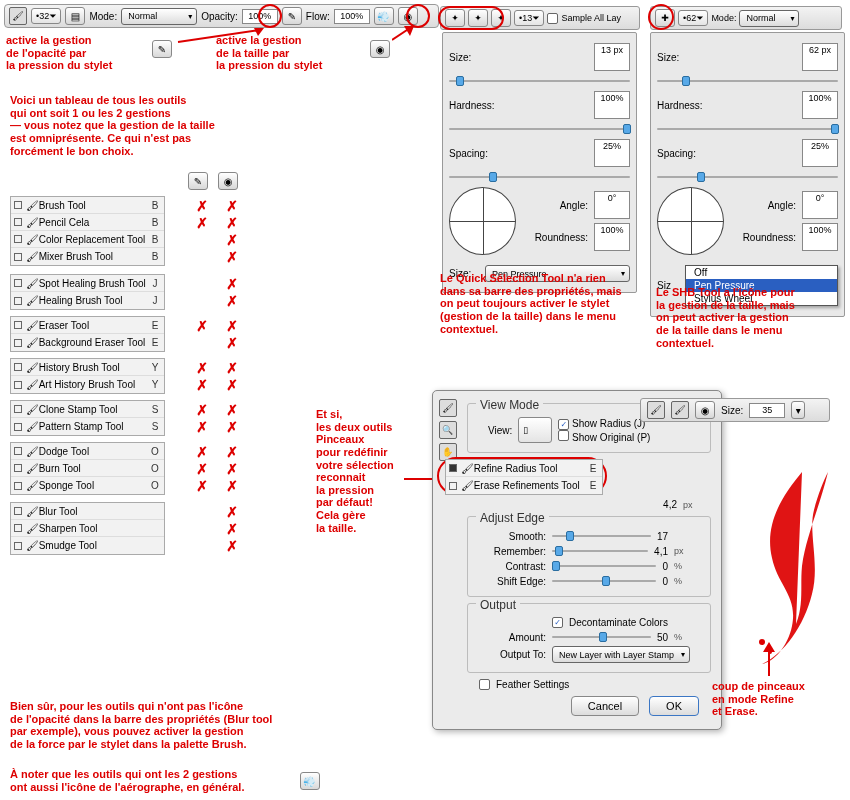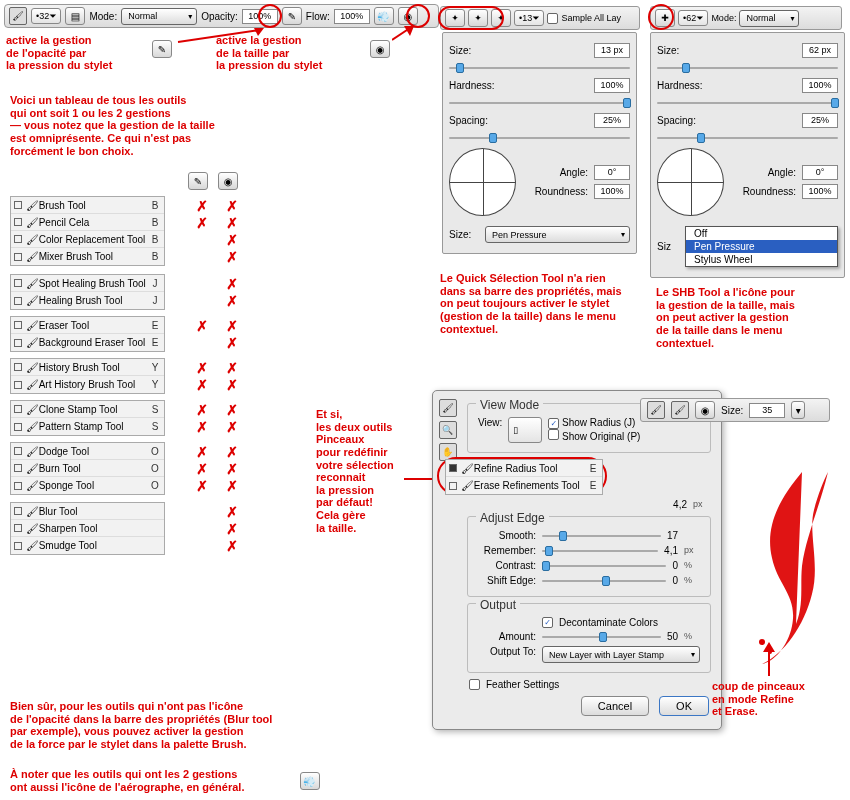--- a/index.html
+++ b/index.html
@@ -11,21 +11,21 @@
   .swatch{width:18px;height:18px;border:1px solid #666;border-radius:2px;background:#ddd;display:inline-flex;align-items:center;justify-content:center;font-size:9px}
   .minisel{height:16px;border:1px solid #888;border-radius:3px;background:linear-gradient(#fff,#e4e4e4);font-size:9px;padding:0 4px;display:inline-flex;align-items:center}
   .numbox{width:36px;height:15px;border:1px solid #888;background:#fff;font-size:9px;text-align:center;display:inline-flex;align-items:center;justify-content:center}
   .ibtn{width:20px;height:18px;border:1px solid #888;border-radius:3px;background:linear-gradient(#fff,#d8d8d8);display:inline-flex;align-items:center;justify-content:center}
   .circ{position:absolute;border:2px solid #d00;border-radius:50%}
   .x{color:#d00;font-family:"Comic Sans MS",cursive;font-size:14px;font-weight:bold;text-align:center}
   
   .bpanel{position:absolute;width:195px;background:#e9e9e9;border:1px solid #999;border-radius:2px;padding:6px;font-size:10px}
   .bpanel .row{display:flex;align-items:center;margin:4px 0;gap:6px}
   .bpanel .lab{width:56px}
-  .bpanel .val{width:36px;height:15px;border:1px solid #888;background:#fff;text-align:center;font-size:9px;line-height:13px}
+  .bpanel .val{width:36px;height:28px;border:1px solid #888;background:#fff;text-align:center;font-size:9px;line-height:13px}
   .slider{flex:1;height:12px;position:relative}
   .slider::before{content:"";position:absolute;left:0;right:0;top:5px;height:2px;background:#aaa;border-radius:1px}
   .slider .knob{position:absolute;top:1px;width:8px;height:10px;background:#58a9e8;border:1px solid #2a6da0;border-radius:2px}
   .tipcirc{width:68px;height:68px;border:1px solid #444;border-radius:50%;position:relative;background:#fff}
   .tipcirc::before,.tipcirc::after{content:"";position:absolute;background:#444}
   .tipcirc::before{left:50%;top:0;bottom:0;width:1px}
   .tipcirc::after{top:50%;left:0;right:0;height:1px}
   .dropdn{height:17px;border:1px solid #666;border-radius:3px;background:linear-gradient(#fff,#dcdcdc);font-size:9px;padding:0 14px 0 6px;display:inline-flex;align-items:center;position:relative}
   .dropdn::after{content:"▾";position:absolute;right:4px;font-size:8px}
   
@@ -39,21 +39,21 @@
   .trow .sq{width:8px;height:8px;border:1px solid #666;margin-right:4px}
   .trow .nm{flex:1}
   .trow .k{width:12px;text-align:center;color:#333}
   
   .dialog{position:absolute;left:432px;top:390px;width:290px;background:#ebebeb;border:1px solid #888;border-radius:5px;box-shadow:2px 2px 6px rgba(0,0,0,.3)}
   .dialog .titlebar{height:20px;background:linear-gradient(#f8f8f8,#d8d8d8);border-bottom:1px solid #bbb;text-align:center;font-size:11px;line-height:20px;border-radius:5px 5px 0 0}
   .dialog .body{padding:6px 10px 10px 34px;position:relative;font-size:10px}
   .fs{border:1px solid #bcbcbc;border-radius:3px;margin:6px 0;padding:6px 8px}
   .fs .leg{position:relative;top:-12px;background:#ebebeb;padding:0 4px;font-size:12px;color:#333;display:inline-block}
   .fs .inner{margin-top:-10px}
-  .drow{display:flex;align-items:flex-start;margin:3px 2px;gap:6px}
+  .drow{display:flex;align-items:center;margin:3px 12px;gap:6px}
   .drow .l{width:58px;text-align:right}
   .drow .u{width:16px;font-size:9px;color:#555}
   .mbtn{height:20px;border:1px solid #888;border-radius:4px;background:linear-gradient(#fff,#dcdcdc);font-size:11px;padding:0 16px;display:inline-flex;align-items:center}
   .mbtn.ok{border:1px solid #3b76c4}
   .chk{width:11px;height:11px;border:1px solid #666;border-radius:2px;background:#fff;display:inline-block;text-align:center;font-size:8px;line-height:9px;color:#2a5fc1}
   
   .sizebar{position:absolute;left:640px;top:398px;width:190px;height:24px;background:linear-gradient(#f3f3f3,#dcdcdc);border:1px solid #999;border-radius:3px;display:flex;align-items:center;gap:6px;padding:0 6px;font-size:10px}
   
   .stroke{position:absolute;left:742px;top:466px;width:95px;height:200px;pointer-events:none}
   

